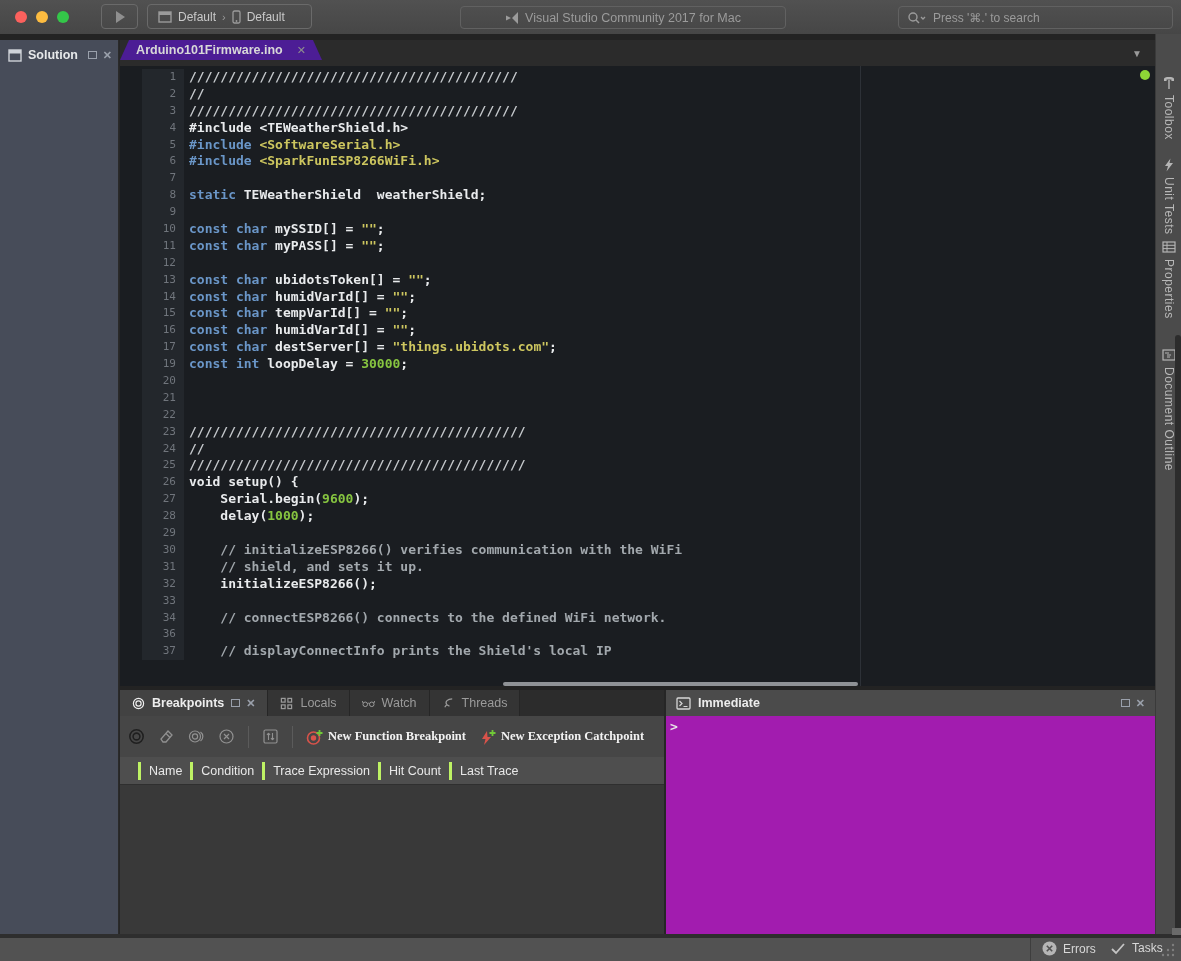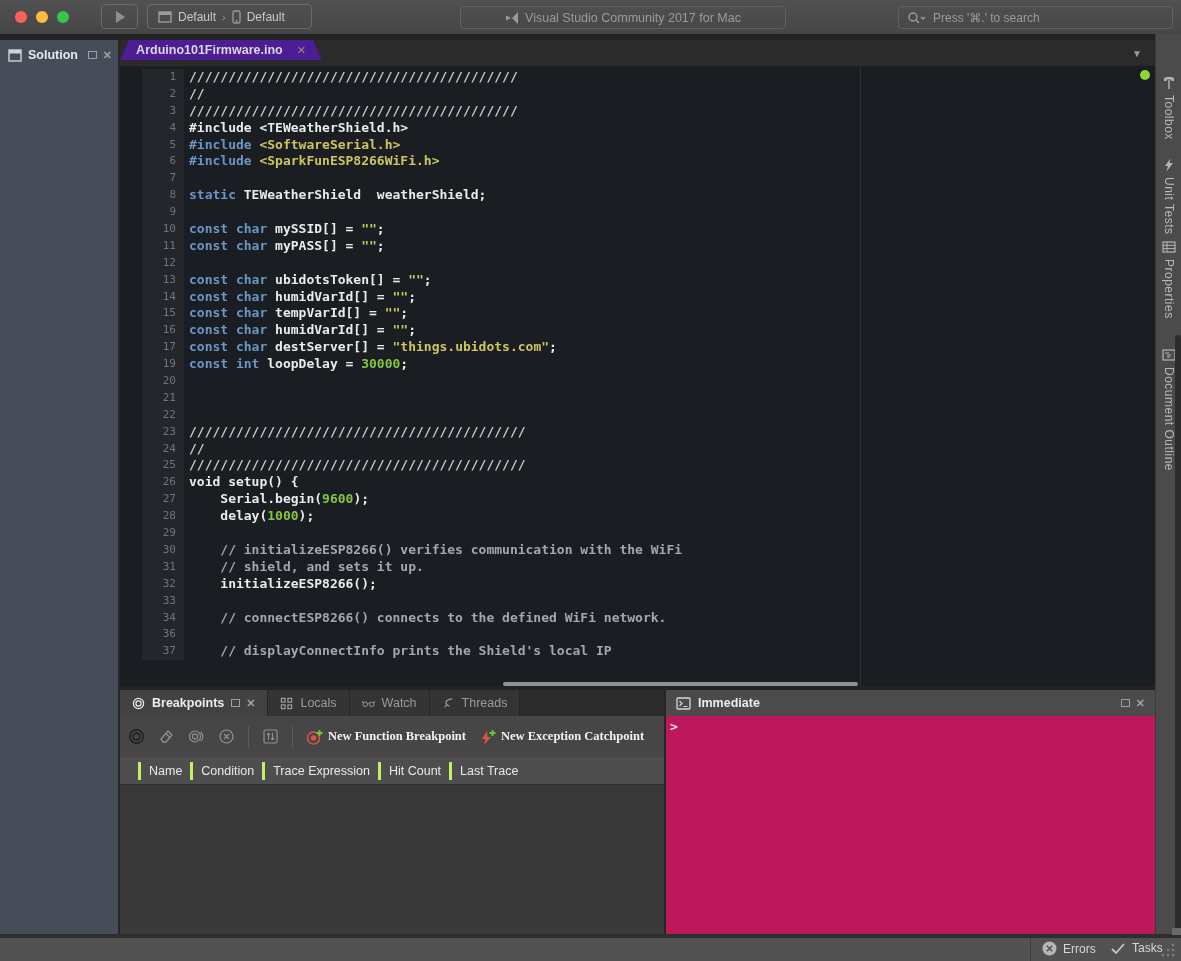--- a/index.html
+++ b/index.html
@@ -76,21 +76,21 @@
   .tb-act { display:flex; align-items:center; gap:6px; color:#f2f2f2; font-size:12.5px; font-weight:bold;font-family:Liberation Serif, serif; }
   .tb-act .aicon { width:16px; height:16px; }
   #lp-colhead { position:absolute; left:0; top:67px; width:544px; height:28px; background:#4e4e4e;
                 border-bottom:1px solid #2f2f2f; display:flex; align-items:center; color:#e8e8e8; font-size:12.5px; }
   #lp-colhead .col { border-left:3px solid #bef264; padding:0 8px; height:18px; line-height:18px; }
   #lp-colhead .col0 { width:18px; border-left:none; }
   #lp-body { position:absolute; left:0; top:95px; width:544px; height:149px; background:#393939; }
 
   #pad-vsplit { left:664px; top:690px; width:2px; height:244px; background:#262626; }
 
-  #immediate-pad { left:666px; top:690px; width:489px; height:244px; background:#be185d; }
+  #immediate-pad { left:666px; top:690px; width:489px; height:244px; background:#a21caf; }
   #imm-head { position:absolute; left:0; top:0; width:489px; height:26px; background:#4b4b4b;
               display:flex; align-items:center; gap:7px; padding:0 10px; color:#ececec; font-size:12.5px; font-weight:bold; }
   #imm-body { position:absolute; left:0; top:26px; width:489px; height:218px; }
   #imm-prompt { position:absolute; left:4px; top:3px; color:#e8e8e8; font-family:"DejaVu Sans Mono",monospace;
                 font-size:13px; font-weight:bold; }
 
   
   #status-gap { left:0; top:934px; width:1181px; height:4px; background:#2e2e2e; }
   #sb-corner { left:1172px; top:928px; width:9px; height:7px; background:#6a6a6a; }
   #statusbar { left:0; top:938px; width:1181px; height:23px; background:#525252; display:flex; align-items:center; }

